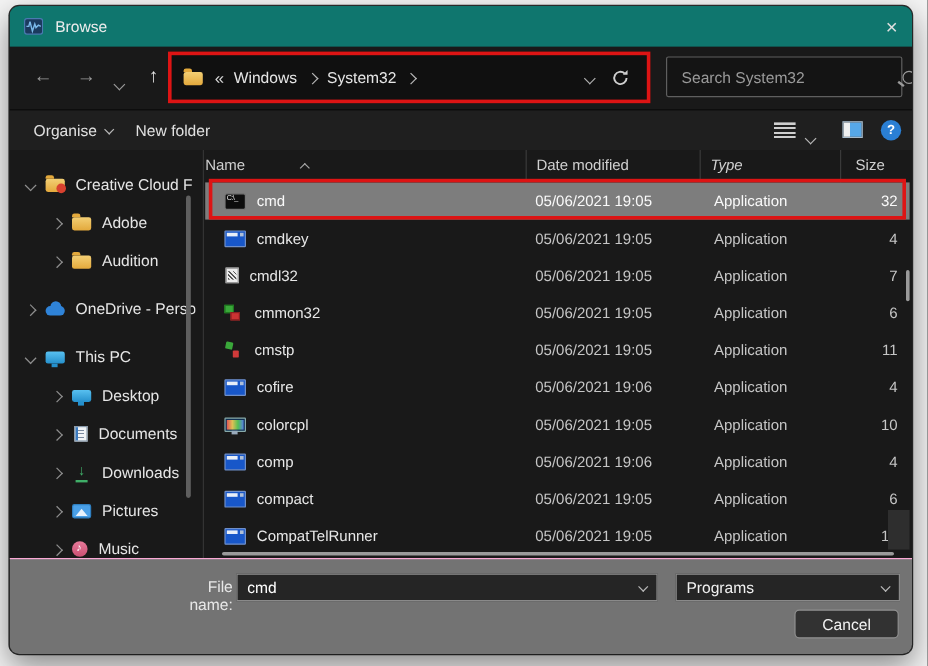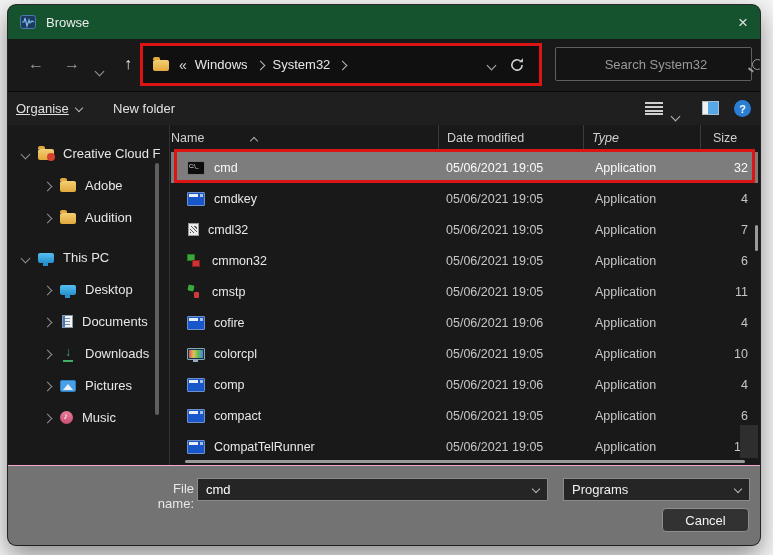--- a/index.html
+++ b/index.html
@@ -8,21 +8,21 @@
     background:#f4f4f4;
     font-family:"Liberation Sans", sans-serif;
     -webkit-font-smoothing:antialiased;
   }
   .window{
     position:absolute;left:8px;top:5px;width:752px;height:540px;
     background:#191919;border-radius:8px;overflow:hidden;
     box-shadow:0 10px 26px rgba(0,0,0,.45),0 0 0 1px #2e2e2e;
   }
   
-  .titlebar{position:absolute;left:0;top:0;right:0;height:34px;background:#14532d;display:flex;align-items:center;padding:0 12px;box-sizing:border-box;}
+  .titlebar{position:absolute;left:0;top:0;right:0;height:34px;background:#0f766e;display:flex;align-items:center;padding:0 12px;box-sizing:border-box;}
   .app-icon{width:16px;height:16px;flex:none;}
   .title{color:#ececec;font-size:13px;margin-left:10px;}
   .close-btn{margin-left:auto;color:#e0e0e0;font-size:17px;line-height:17px;width:30px;text-align:right;cursor:default;}
   
   .navbar{position:absolute;left:0;top:34px;right:0;height:52px;background:#191919;}
   .navbtn{position:absolute;top:17px;color:#9a9a9a;font-size:16px;line-height:16px;}
   .nav-back{left:20px;}
   .nav-fwd{left:56px;}
   .nav-chev{left:88px;top:23px;color:#9a9a9a;}
   .nav-up{left:116px;color:#e6e6e6;}
@@ -37,28 +37,28 @@
   }
   .addressbar .crumb-sep{margin:0 9px;color:#b8b8b8;}
   .addressbar .laquo{margin:0 8px 0 10px;color:#d8d8d8;font-size:14px;}
   .addr-chev{margin-left:auto;color:#b0b0b0;margin-right:14px;}
   .refresh{width:16px;height:16px;margin-right:4px;}
   .searchbox{
     position:absolute;left:547px;top:8px;width:197px;height:34px;box-sizing:border-box;
     background:#141414;border:1px solid #5f5f5f;border-radius:2px;
     display:flex;align-items:center;padding:0 10px;
   }
-  .searchbox input{flex:1;background:transparent;border:none;outline:none;color:#c8c8c8;font-size:13px;font-family:inherit;text-align:center;}
+  .searchbox input{flex:1;background:transparent;border:none;outline:none;color:#c8c8c8;font-size:13px;font-family:inherit;}
   .searchbox input::placeholder{color:#9a9a9a;}
   .mag{width:9px;height:9px;border:1.6px solid #9a9a9a;border-radius:50%;position:relative;flex:none;margin-left:6px;}
   .mag::after{content:"";position:absolute;width:6px;height:1.6px;background:#9a9a9a;left:-5px;top:9px;transform:rotate(38deg);}
   
   .toolbar{position:absolute;left:0;top:86px;right:0;height:34px;background:#1f1f1f;border-top:1px solid #0a0a0a;}
   .tool-item{position:absolute;top:9px;color:#e0e0e0;font-size:13px;display:flex;align-items:center;gap:7px;}
-  .t-organise{left:8px;text-decoration:underline;}
+  .t-organise{left:20px;}
   .t-newfolder{left:105px;}
   .tool-item .chv{width:5px;height:5px;border-width:1.4px;margin-top:-2px;color:#b8b8b8;}
   .view-list{position:absolute;left:637px;top:10px;width:18px;height:13px;
     background:repeating-linear-gradient(to bottom,#cfcfcf 0 2px,rgba(0,0,0,0) 2px 3.8px);}
   .view-chev{position:absolute;left:664px;top:14px;color:#b8b8b8;}
   .view-cols{position:absolute;left:694px;top:9px;width:17px;height:14px;box-sizing:border-box;
     border:1px solid #a8bccc;background:linear-gradient(90deg,#f0f0f0 0 35%,#57a8e8 35% 100%);}
   .help-btn{position:absolute;left:726px;top:8px;width:17px;height:17px;border-radius:50%;
     background:var(--help-blue);color:#fff;font-size:11px;font-weight:bold;
     display:flex;align-items:center;justify-content:center;}
@@ -215,20 +215,25 @@
           <span class="fic ic-folder"></span>
           <span class="side-label">Adobe</span>
         </div>
 
         <div class="side-item indent chev-right">
           <span class="twisty"><span class="chv"></span></span>
           <span class="fic ic-folder"></span>
           <span class="side-label">Audition</span>
         </div>
 
+        <div class="side-item gap chev-right">
+          <span class="twisty"><span class="chv"></span></span>
+          <span class="fic ic-cloud"></span>
+          <span class="side-label">OneDrive - Perso</span>
+        </div>
 
         <div class="side-item gap chev-down">
           <span class="twisty"><span class="chv"></span></span>
           <span class="fic ic-pc"></span>
           <span class="side-label">This PC</span>
         </div>
 
         <div class="side-item indent chev-right">
           <span class="twisty"><span class="chv"></span></span>
           <span class="fic ic-desktop"></span>

